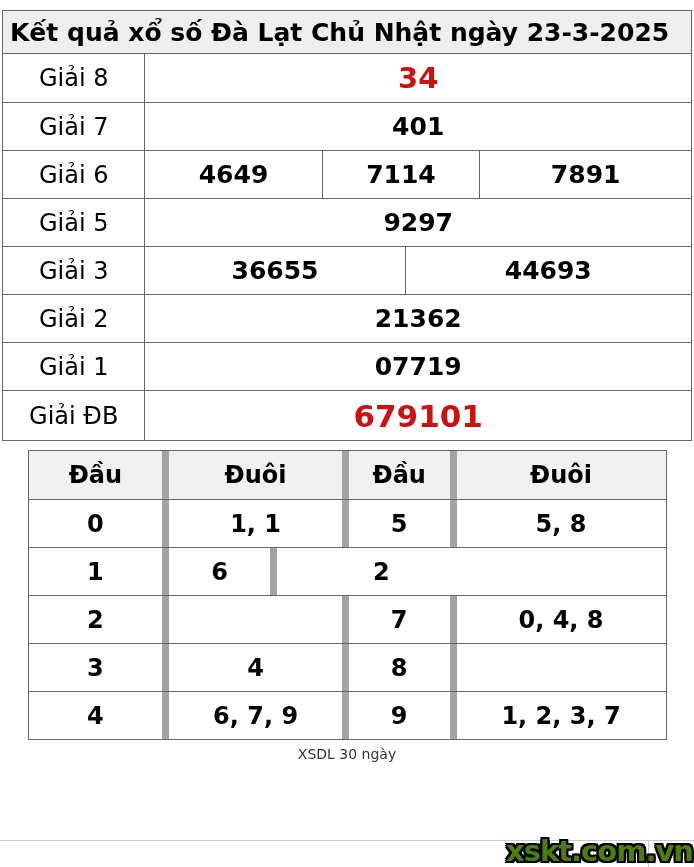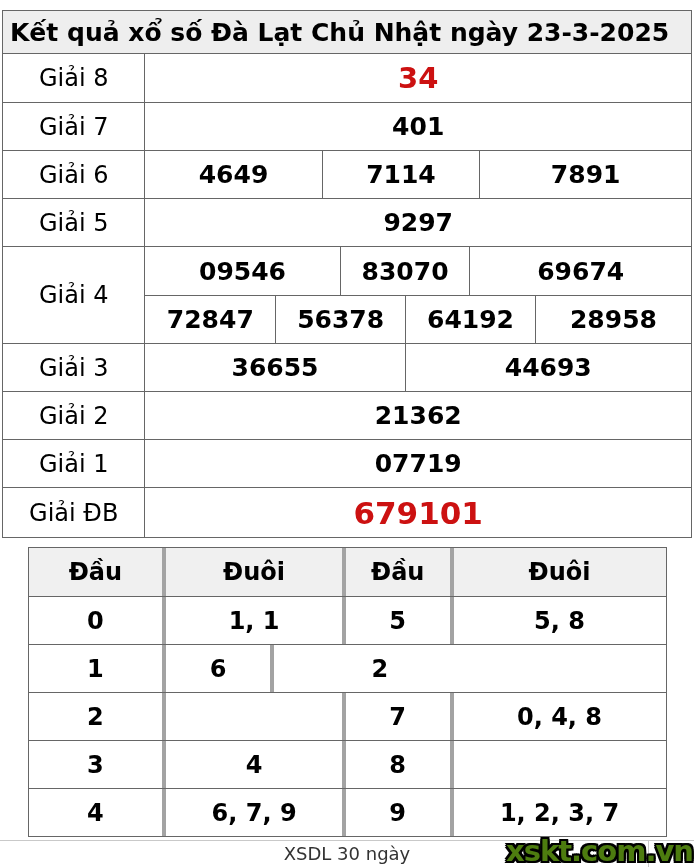--- a/index.html
+++ b/index.html
@@ -61,29 +61,29 @@
     border: 1px solid #666;
     font-weight: bold;
   }
   .ht-row { display: flex; height: 48px; }
   .ht-row + .ht-row { border-top: 1px solid #666; }
   .ht-head { background: #f0f0f0; }
   .ht-cell {
     display: flex; align-items: center; justify-content: center;
     font-size: 24px;
   }
-  .ht-cell + .ht-cell { border-left: 4px solid #a3a3a3; }
+  .ht-cell + .ht-cell { border-left: 7px solid #a3a3a3; }
   .htc1 { width: 21.0%; } .htc2 { width: 28.2%; }
   .htc3 { width: 16.9%; } .htc4 { width: 33.9%; }
 
   
   .note {
     margin-top: 6px;
     text-align: center;
-    font-size: 18px;
+    font-size: 14px;
     color: #333;
   }
   .hline {
     position: absolute; left: 0; top: 840px;
     width: 694px; height: 1px; background: #c9c9c9;
   }
   .vline {
     position: absolute; left: 648px; top: 840px;
     width: 1px; height: 27px; background: #c9c9c9;
   }
@@ -130,36 +130,20 @@
     </div>
   </div>
 
   <div class="prow">
     <div class="plabel">Giải 5</div>
     <div class="pcells">
       <div class="pcell w100">9297</div>
     </div>
   </div>
 
-  <div class="prow prow-g4">
-    <div class="plabel">Giải 4</div>
-    <div class="g4stack">
-      <div class="g4sub">
-        <div class="pcell g4a1">09546</div>
-        <div class="pcell g4a2">83070</div>
-        <div class="pcell g4a3">69674</div>
-      </div>
-      <div class="g4sub">
-        <div class="pcell g4b1">72847</div>
-        <div class="pcell g4b2">56378</div>
-        <div class="pcell g4b3">64192</div>
-        <div class="pcell g4b4">28958</div>
-      </div>
-    </div>
-  </div>
 
   <div class="prow">
     <div class="plabel">Giải 3</div>
     <div class="pcells">
       <div class="pcell g3a">36655</div>
       <div class="pcell g3b">44693</div>
     </div>
   </div>
 
   <div class="prow">

